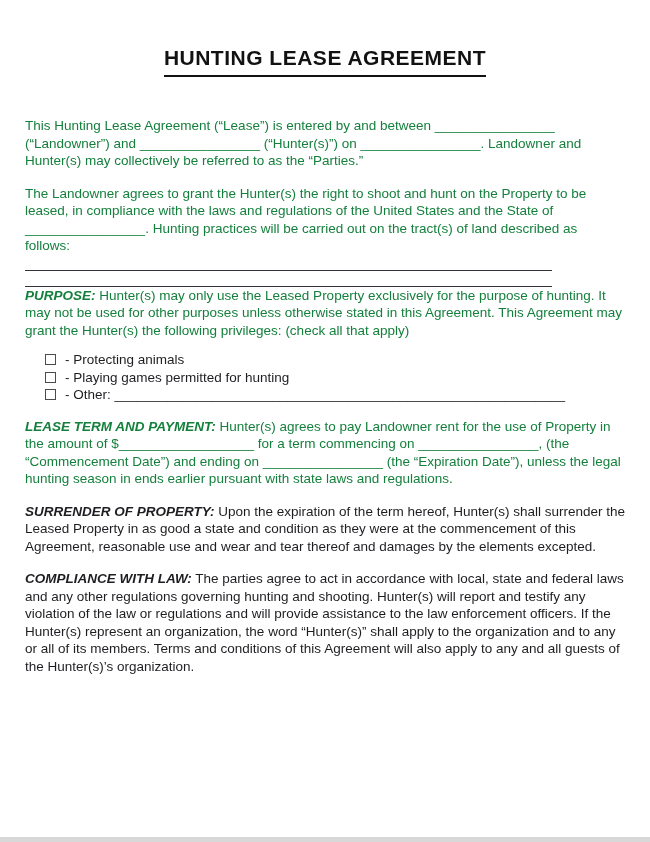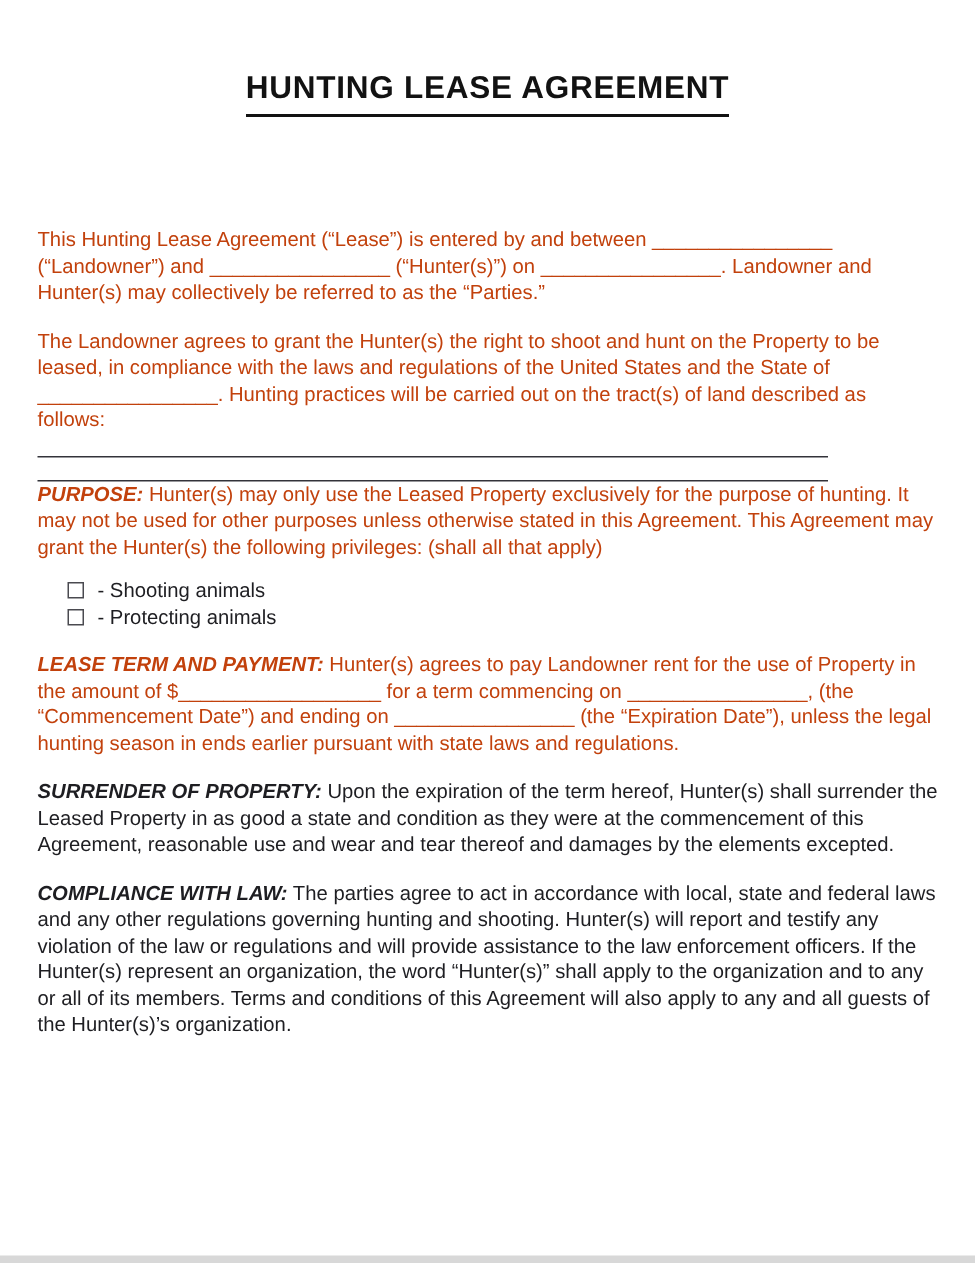--- a/index.html
+++ b/index.html
@@ -11,37 +11,37 @@
     overflow: hidden;
     font-family: "Liberation Sans", sans-serif;
   }
   .page {
     padding: 36px 25px 0 25px;
     width: 650px;
     height: 842px;
   }
   .doc-title {
     text-align: center;
-    margin-bottom: 73px;
+    margin-bottom: 40px;
   }
   .doc-title span {
     display: inline-block;
     font-size: 21px;
     font-weight: bold;
     letter-spacing: 0.5px;
     color: #121212;
     border-bottom: 2px solid #121212;
     padding-bottom: 5px;
   }
   p {
     font-size: 13.5px;
     line-height: 17.5px;
     margin-bottom: 15px;
   }
-  .navy { color: #c2410c; }
+  .navy { color: #15803d; }
   .black { color: #1e1e22; }
   .sec-head { font-weight: bold; font-style: italic; }
   .grant-para { margin-bottom: 0; }
   .blank-line {
     height: 16px;
     width: 527px;
     border-bottom: 1px solid #33333a;
   }
   .referred-para { margin-top: 6px; }
   .purpose-para { margin-bottom: 12px; }
@@ -86,30 +86,34 @@
 
   <p class="navy">This Hunting Lease Agreement (“Lease”) is entered by and between ________________ (“Landowner”) and ________________ (“Hunter(s)”) on ________________. Landowner and Hunter(s) may collectively be referred to as the “Parties.”</p>
 
 
   <p class="navy grant-para">The Landowner agrees to grant the Hunter(s) the right to shoot and hunt on the Property to be leased, in compliance with the laws and regulations of the United States and the State of ________________. Hunting practices will be carried out on the tract(s) of land described as follows:</p>
 
   <div class="blank-line"></div>
   <div class="blank-line"></div>
 
 
-  <p class="navy purpose-para"><strong class="sec-head">PURPOSE:</strong><span> Hunter(s) may only use the Leased Property exclusively for the purpose of hunting. It may not be used for other purposes unless otherwise stated in this Agreement. This Agreement may grant the Hunter(s) the following privileges: (shall all that apply)</span></p>
+  <p class="navy purpose-para"><strong class="sec-head">PURPOSE:</strong><span> Hunter(s) may only use the Leased Property exclusively for the purpose of hunting. It may not be used for other purposes unless otherwise stated in this Agreement. This Agreement may grant the Hunter(s) the following privileges: (check all that apply)</span></p>
 
   <ul class="checklist">
     <li class="check-item">
       <span class="checkbox"></span>
-      <span>- Shooting animals</span>
+      <span>- Protecting animals</span>
     </li>
     <li class="check-item">
       <span class="checkbox"></span>
-      <span>- Protecting animals</span>
+      <span>- Playing games permitted for hunting</span>
+    </li>
+    <li class="check-item">
+      <span class="checkbox"></span>
+      <span>- Other: ____________________________________________________________</span>
     </li>
   </ul>
 
   <p class="navy"><strong class="sec-head">LEASE TERM AND PAYMENT:</strong><span> Hunter(s) agrees to pay Landowner rent for the use of Property in the amount of $__________________ for a term commencing on ________________, (the “Commencement Date”) and ending on ________________ (the “Expiration Date”), unless the legal hunting season in ends earlier pursuant with state laws and regulations.</span></p>
 
   <p class="black"><strong class="sec-head">SURRENDER OF PROPERTY:</strong><span> Upon the expiration of the term hereof, Hunter(s) shall surrender the Leased Property in as good a state and condition as they were at the commencement of this Agreement, reasonable use and wear and tear thereof and damages by the elements excepted.</span></p>
 
   <p class="black compliance-para"><strong class="sec-head">COMPLIANCE WITH LAW:</strong><span> The parties agree to act in accordance with local, state and federal laws and any other regulations governing hunting and shooting. Hunter(s) will report and testify any violation of the law or regulations and will provide assistance to the law enforcement officers. If the Hunter(s) represent an organization, the word “Hunter(s)” shall apply to the organization and to any or all of its members. Terms and conditions of this Agreement will also apply to any and all guests of the Hunter(s)’s organization.</span></p>
 
 </div>

